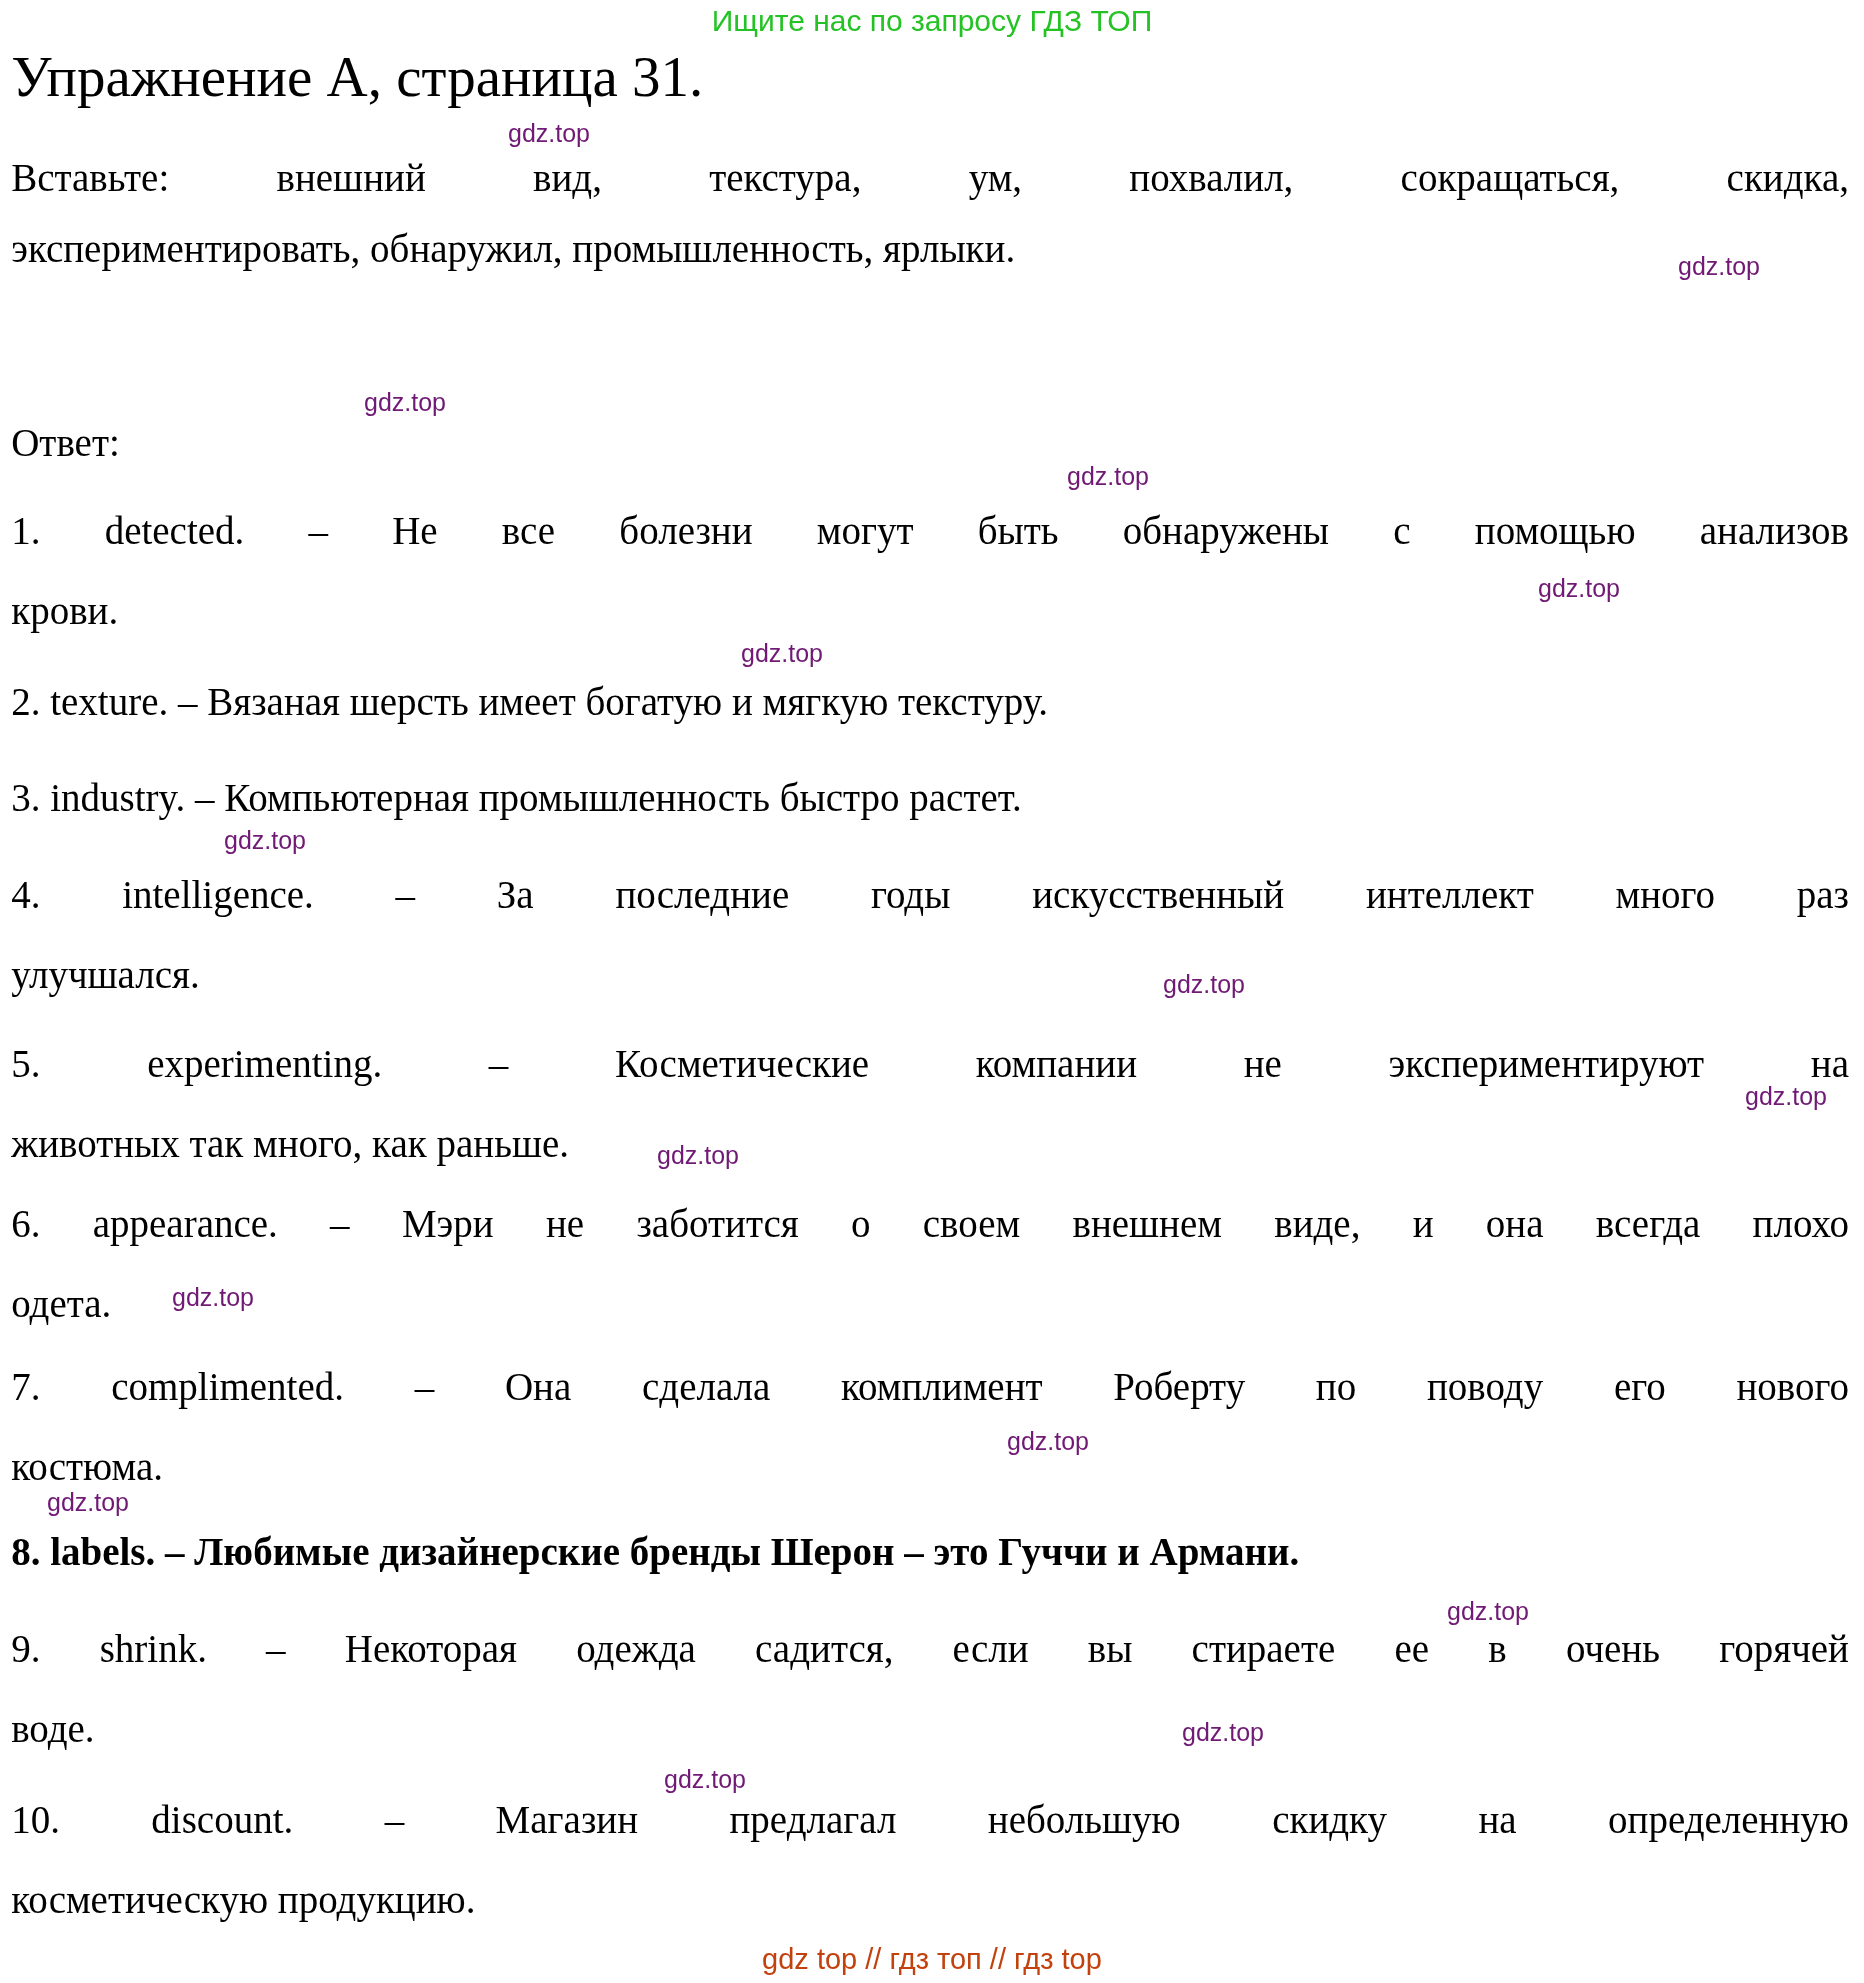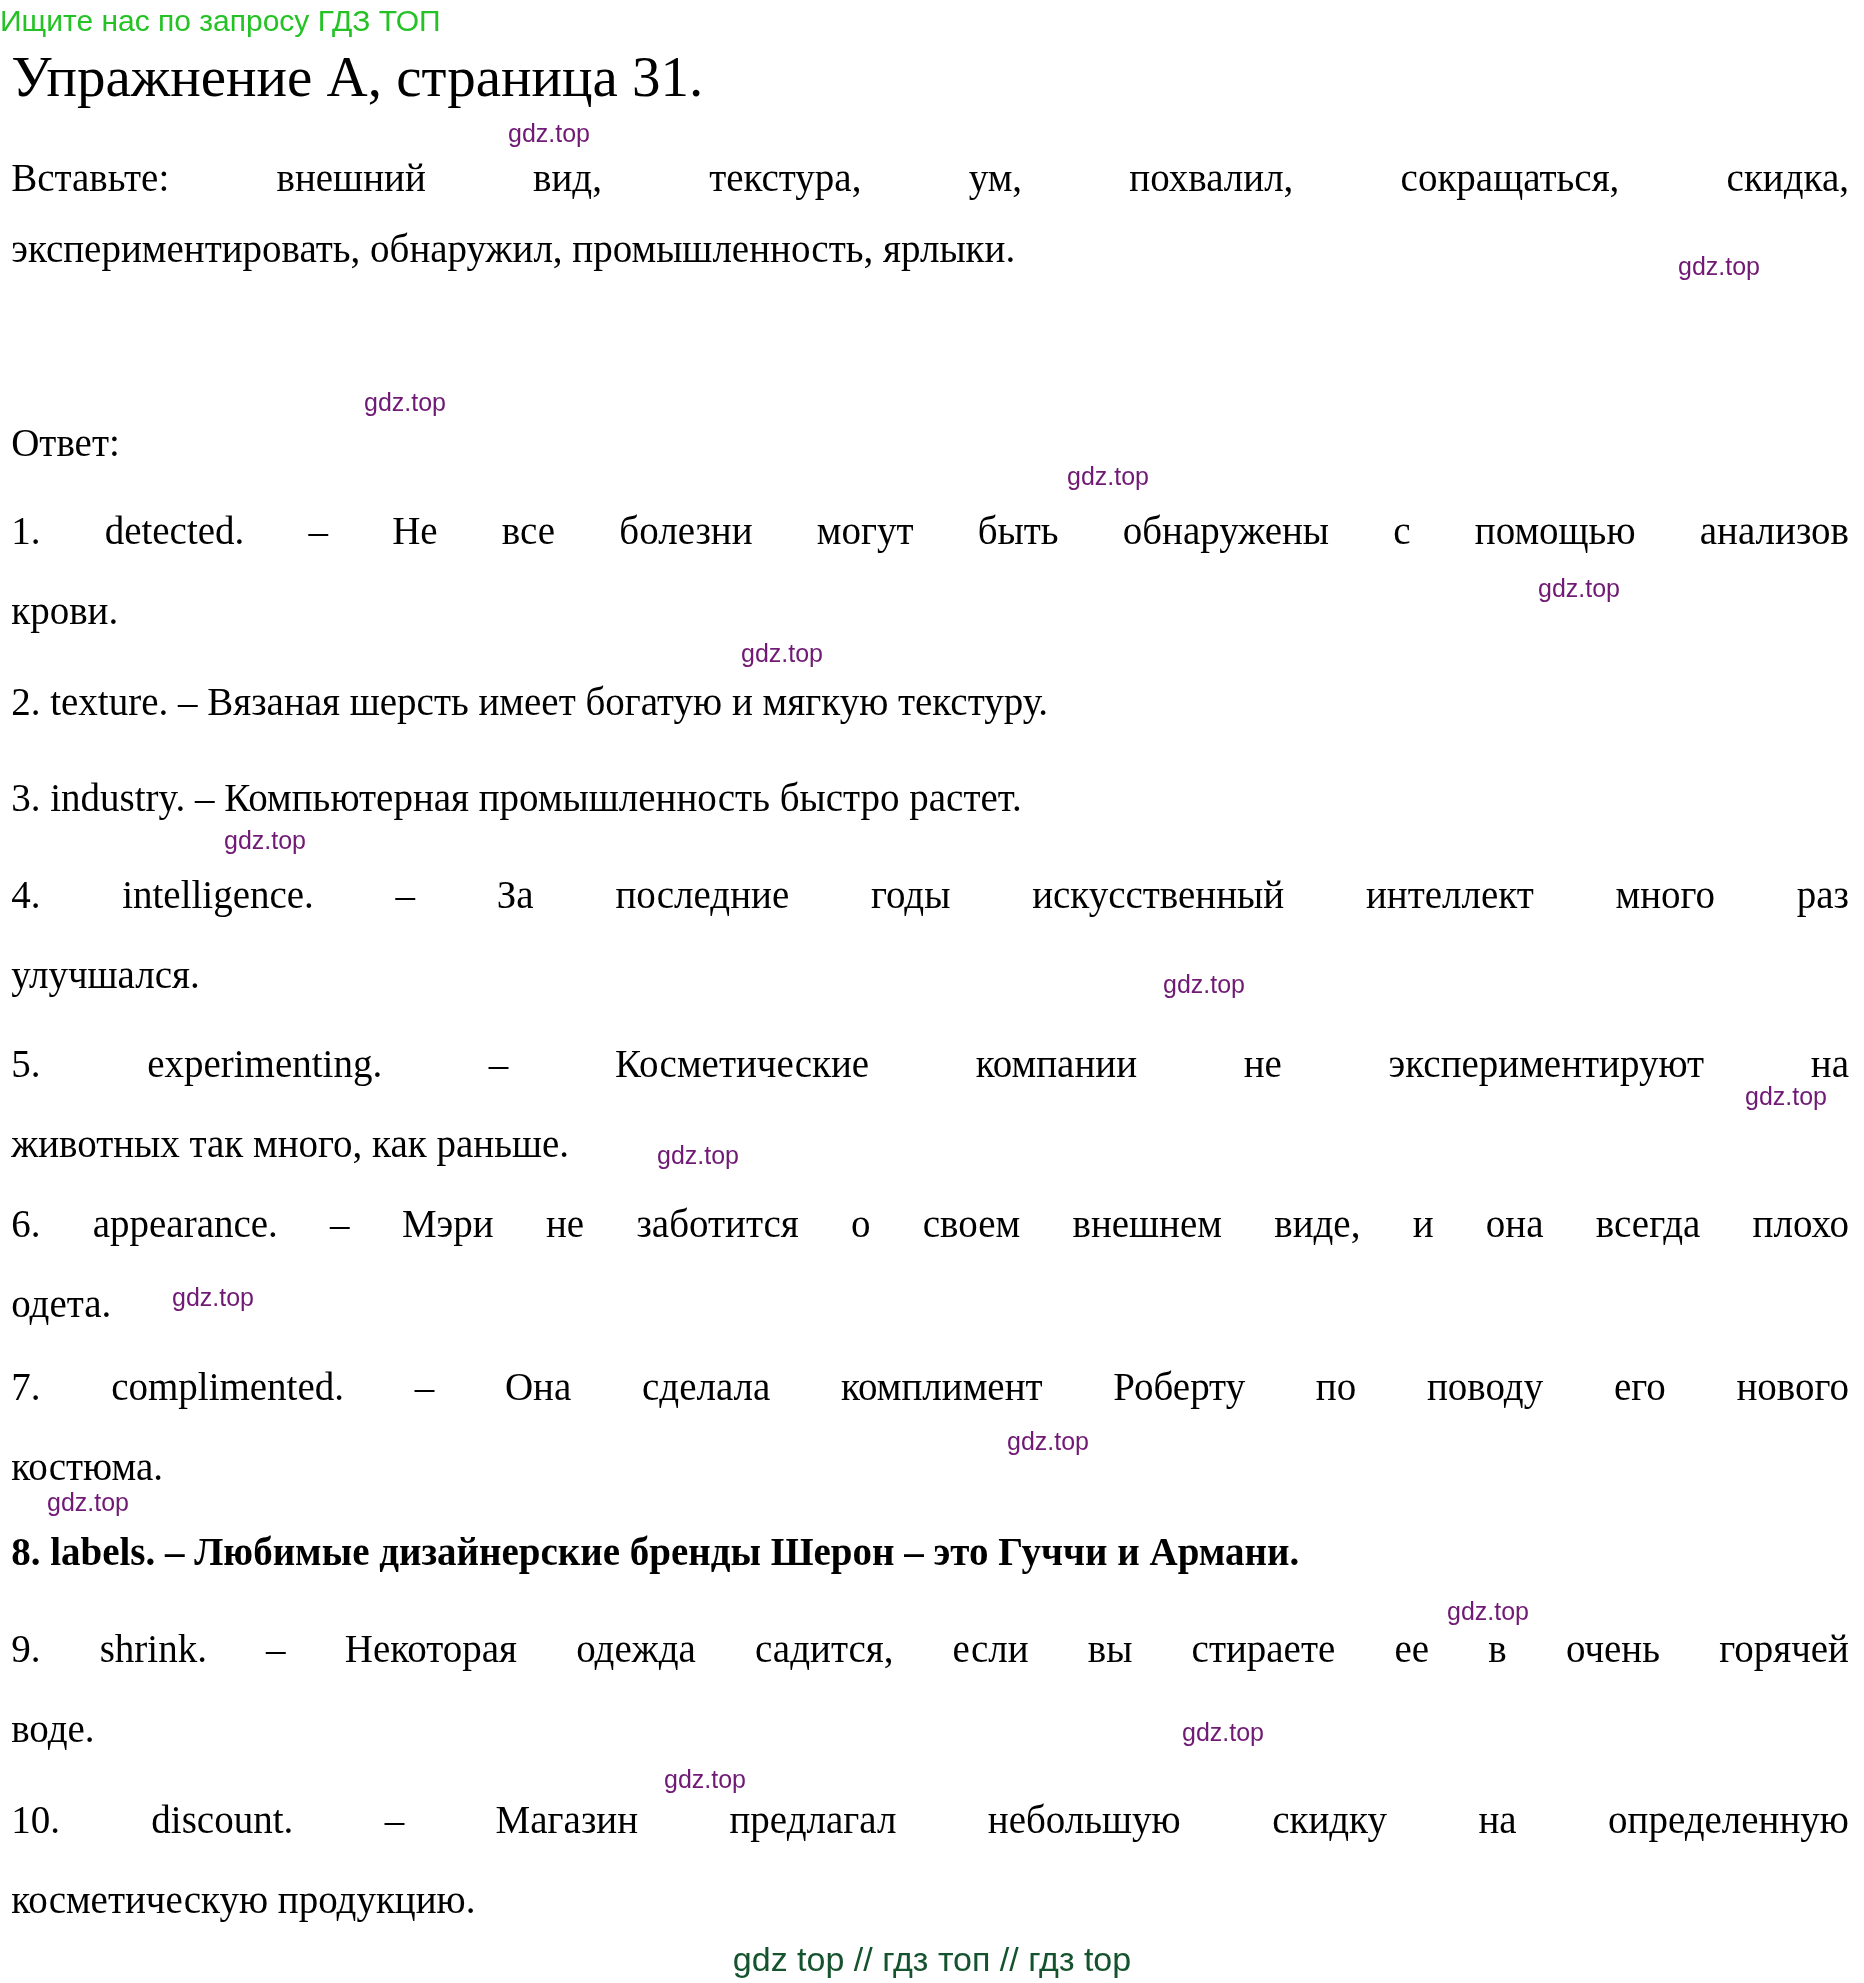--- a/index.html
+++ b/index.html
@@ -13,21 +13,21 @@
     height: 1984px;
     background: #ffffff;
     overflow: hidden;
     font-family: "Liberation Serif", serif;
     color: #000000;
   }
   
   .promo {
     margin: 0;
     padding-top: 3.7px;
-    text-align: left;
+    text-align: center;
     font-family: "Liberation Sans", sans-serif;
     font-size: 30px;
     line-height: 34px;
     color: #24c224;
   }
   
   .content {
     padding-left: 11.2px;
     padding-right: 15px;
   }
@@ -71,23 +71,23 @@
     white-space: nowrap;
   }
   
   .footer {
     position: absolute;
     left: 0;
     right: 0;
     top: 1941px;
     text-align: center;
     font-family: "Liberation Sans", sans-serif;
-    font-size: 34px;
+    font-size: 29px;
     line-height: 37px;
-    color: #14532d;
+    color: #c2410c;
   }
 </style>
 </head>
 <body>
 
 <div id="page">
 
   <div class="promo">Ищите нас по запросу ГДЗ ТОП</div>
 
   <div class="content">

